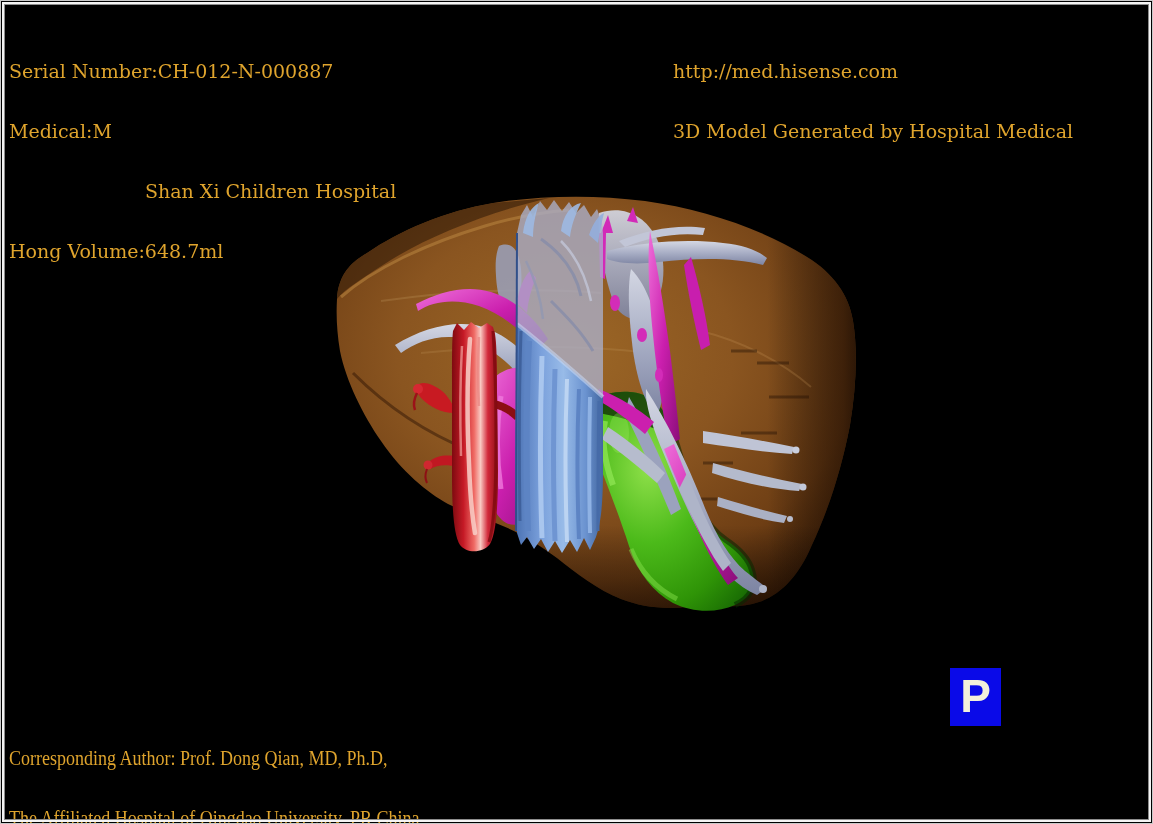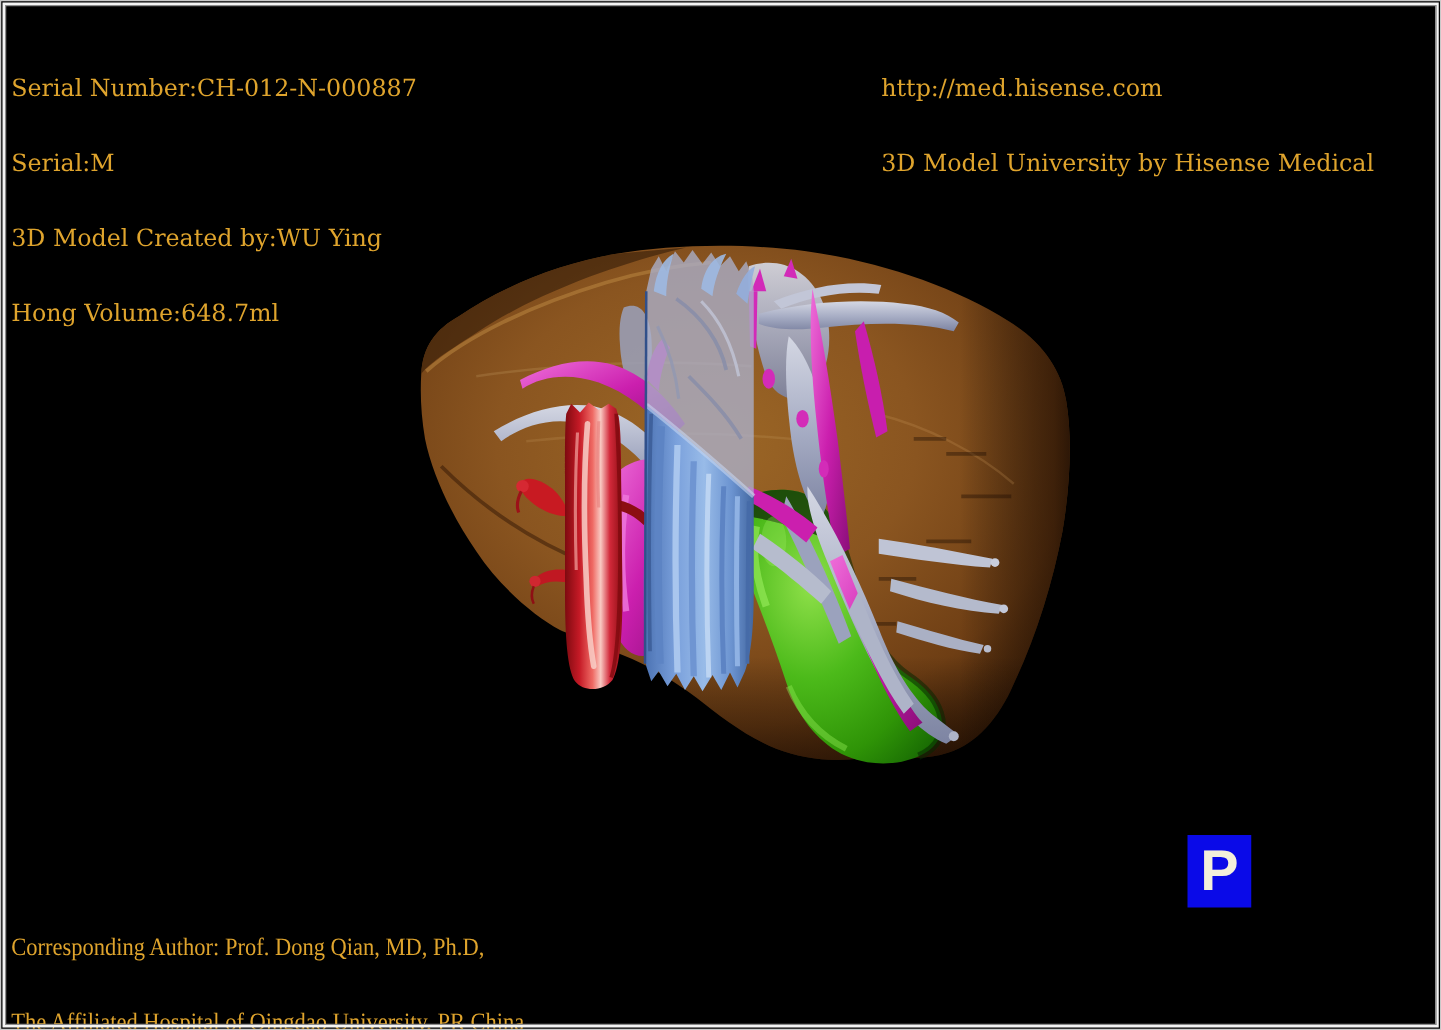--- a/index.html
+++ b/index.html
@@ -2,21 +2,21 @@
 <html><head>
 <meta charset="utf-8">
 <style>
   html,body{margin:0;padding:0;background:#222;}
   #screen{position:relative;width:1153px;height:824px;background:#000;overflow:hidden;
           box-sizing:border-box;border:1px solid #c9c9c9;}
   .bezel{position:absolute;inset:1px;border:2px solid #f4f4f4;pointer-events:none;z-index:40;}
   .bezel2{position:absolute;inset:3px;border:1px solid #8d8d8d;pointer-events:none;z-index:40;}
   .overlay{position:absolute;color:#dfa42d;z-index:20;}
   .patient{left:8px;top:20px;font-family:"DejaVu Serif",serif;font-size:19px;line-height:20px;white-space:pre;}
-  .branding{left:704px;top:20px;font-family:"DejaVu Serif",serif;font-size:19px;line-height:20px;white-space:pre;}
+  .branding{left:672px;top:20px;font-family:"DejaVu Serif",serif;font-size:19px;line-height:20px;white-space:pre;}
   .footer{left:8px;top:707px;font-family:"Liberation Serif",serif;font-size:20px;line-height:20px;
           transform:scaleX(0.9);transform-origin:0 0;white-space:pre;}
   .indent{padding-left:136px;}
   .pmarker{position:absolute;left:949px;top:667px;width:51px;height:58px;background:#0a0ae8;
            color:#f3f0db;font-family:"Liberation Sans",sans-serif;font-weight:bold;font-size:46px;
            line-height:56px;text-align:center;z-index:30;cursor:pointer;}
   #scene{position:absolute;left:0;top:0;width:1153px;height:824px;z-index:10;}
 </style>
 </head>
 <body>
@@ -227,28 +227,28 @@
         <path d="M589,396 C588,440 588,490 589,532" stroke="#8fb2e4" stroke-width="4"></path>
         <path d="M598,400 C597,445 597,495 597,530" stroke="#466ba8" stroke-width="3"></path>
         <path d="M516,323 C545,346 575,372 602,396" stroke="#c6d6f0" stroke-width="4" opacity="0.6"></path>
         <path d="M516,232 L515,530" stroke="#31508a" stroke-width="2"></path>
       </g>
     </g>
   </svg>
 
   <div class="overlay patient">
     <div>Serial Number:CH-012-N-000887</div>
-    <div>Serial:M</div>
-    <div>3D Model Created by:WU Ying</div>
+    <div>Medical:M</div>
+    <div class="indent">Shan Xi Children Hospital</div>
     <div>Hong Volume:648.7ml</div>
   </div>
 
   <div class="overlay branding">
     <div>http://med.hisense.com</div>
-    <div>3D Model University by Hisense Medical</div>
+    <div>3D Model Generated by Hospital Medical</div>
   </div>
 
   <div class="overlay footer">
     <div>Corresponding Author: Prof. Dong Qian, MD, Ph.D,</div>
     <div>The Affiliated Hospital of Qingdao University, PR China</div>
     
     
     
   </div>
 

